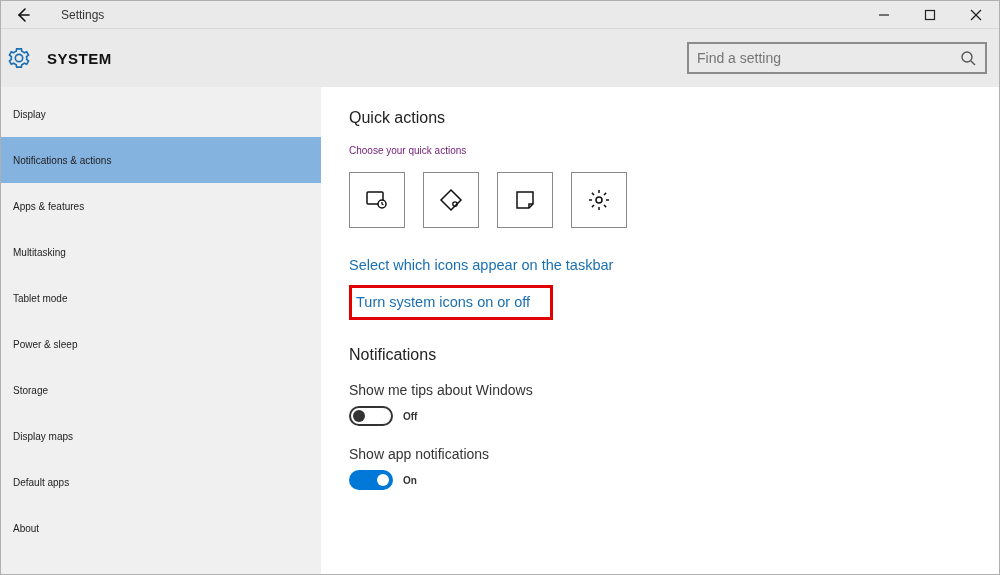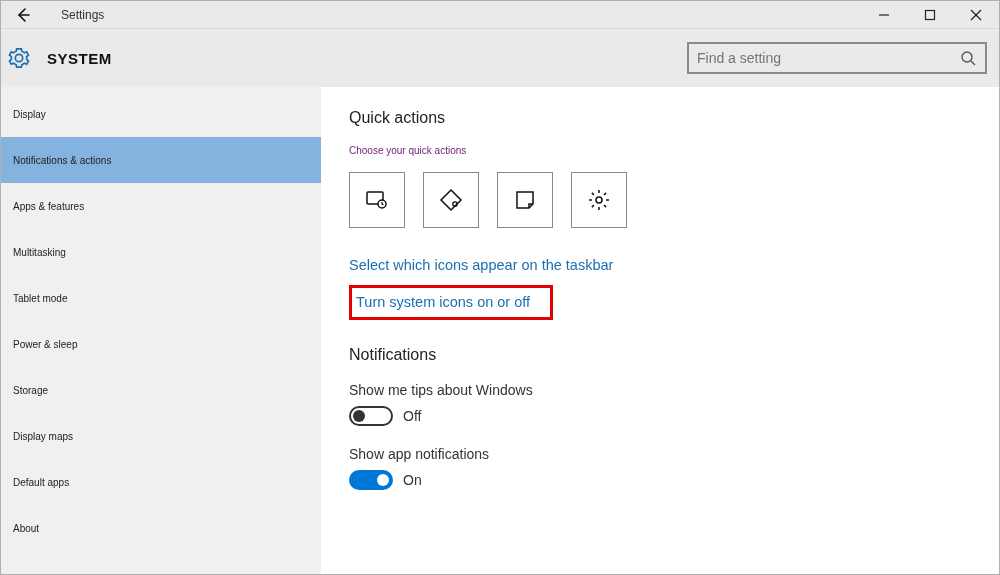--- a/index.html
+++ b/index.html
@@ -42,21 +42,21 @@
 
   
   .setting-block { margin-bottom: 20px; }
   .setting-label { font-size:14px; color:#333; margin-bottom: 8px; }
   .toggle-row { display:flex; align-items:center; gap:10px; }
   .toggle { width:44px; height:20px; border-radius:10px; position:relative; cursor:pointer; }
   .toggle.off { border:2px solid #333; background:#fff; }
   .toggle.off::after { content:""; position:absolute; width:12px; height:12px; border-radius:50%; background:#333; top:2px; left:2px; }
   .toggle.on { background:#0078d7; }
   .toggle.on::after { content:""; position:absolute; width:12px; height:12px; border-radius:50%; background:#fff; top:4px; right:4px; }
-  .toggle-text { font-size:14px; color:#333; }
+  .toggle-text { font-size:10px; color:#333;font-weight:bold; }
 
   svg { display:block; }
 </style>
 </head>
 <body>
 
 <div class="window">
 
   <div class="titlebar">
     <div class="back">

